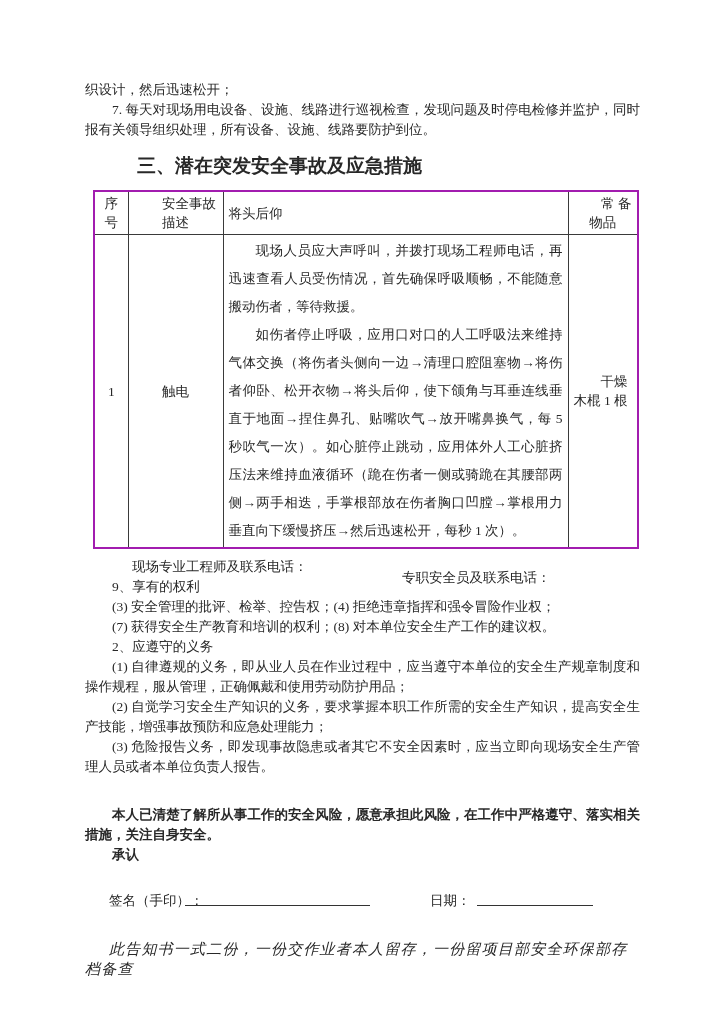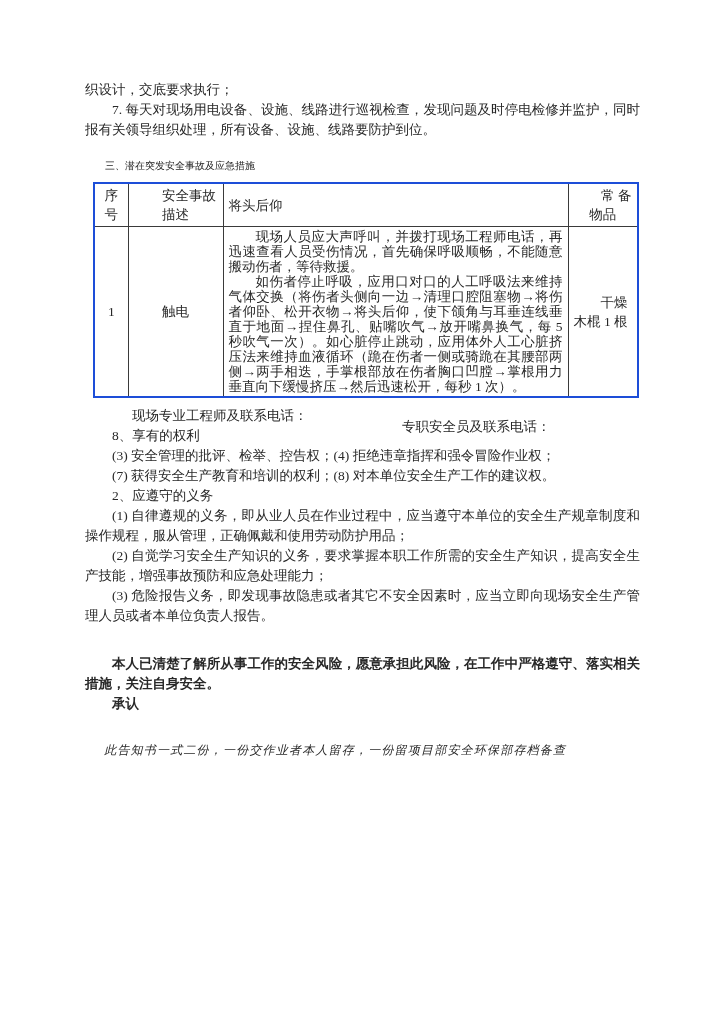--- a/index.html
+++ b/index.html
@@ -14,77 +14,77 @@
   .content {
     position: absolute;
     left: 85px; top: 80px;
     width: 555px;
     font-size: 13.5px;
     line-height: 20px;
   }
   p { margin: 0; }
   .indent { text-indent: 2em; }
   .justify { text-align: justify; }
-  .section-title { font-weight: normal; font-size: 10px; margin: 0; }
+  .section-title { font-weight: bold; font-size: 19px; margin: 14px; }
   .t3 { margin-top: 16px; }
   .t4 { margin-top: 16px; }
 
   table.emergency {
     border-collapse: collapse;
     table-layout: fixed;
     width: 544px;
     margin: 6px 0 0 8px;
-    border: 2px solid #1d4ed8;
+    border: 2px solid #a21caf;
   }
   table.emergency th, table.emergency td {
     border: 1px solid #3a3a3a;
     font-weight: normal;
     font-size: 13.5px;
     line-height: 19px;
     padding: 2px 5px;
     vertical-align: middle;
   }
   .col-no    { width: 34px; }
   .col-acc   { width: 95px; }
   .col-meas  { width: 345px; }
   .col-supp  { width: 70px; }
   .cell-center { text-align: center; }
   .pre-wrap { white-space: pre-line; text-indent: 2em; text-align: center; }
   .measures-cell { vertical-align: middle; padding: 4px 6px; }
-  .measures-cell p { line-height: 15px; }
+  .measures-cell p { line-height: 28px; }
   .supplies-cell { white-space: pre-line; text-indent: 2em; text-align: left; }
   .meas-head { text-align: left; padding-left: 8px; }
 
   .contacts-line { position: relative; height: 20px; margin-top: 8px; }
   .contacts-line .eng { margin-left: 47px; }
   .contacts-line .safe { position: absolute; left: 317px; top: 11px; }
 
   .ack { margin-top: 28px; font-weight: bold; }
   .ack p { font-weight: bold; }
 
   .sig-row { position: relative; height: 22px; margin-top: 26px; }
   .sig-label { position: absolute; left: 24px; top: 0; }
   .sig-line { position: absolute; left: 100px; top: 14px; width: 185px; border-bottom: 1px solid #333; height: 0; }
   .date-label { position: absolute; left: 345px; top: 0; }
   .date-line { position: absolute; left: 392px; top: 14px; width: 116px; border-bottom: 1px solid #333; height: 0; }
 
   .footer-note {
     margin-top: 26px;
     font-style: italic;
-    font-size: 12px;
+    font-size: 15px;
     letter-spacing: 1.2px;
     text-indent: 1.6em;
   }
 </style>
 </head>
 <body>
 
 <div class="content">
 
-  <p class="justify">织设计，交底要求执行；</p>
+  <p class="justify">织设计，然后迅速松开；</p>
   <p class="indent justify">7. 每天对现场用电设备、设施、线路进行巡视检查，发现问题及时停电检修并监护，同时报有关领导组织处理，所有设备、设施、线路要防护到位。</p>
 
   <h3 class="section-title indent t3">三、潜在突发安全事故及应急措施</h3>
 
   <table class="emergency">
     <colgroup>
       <col class="col-no">
         <col class="col-acc">
         <col class="col-meas">
         <col class="col-supp">
@@ -109,29 +109,35 @@
 木棍 1 根</td>
     </tr>
   </tbody>
     </table>
 
   <div class="contacts-line">
     <span class="eng">现场专业工程师及联系电话：</span>
     <span class="safe">专职安全员及联系电话：</span>
   </div>
 
-  <p class="indent">8、享有的权利</p>
+  <p class="indent">9、享有的权利</p>
   <p class="indent justify">(3) 安全管理的批评、检举、控告权；(4) 拒绝违章指挥和强令冒险作业权；</p>
   <p class="indent justify">(7) 获得安全生产教育和培训的权利；(8) 对本单位安全生产工作的建议权。</p>
   <p class="indent">2、应遵守的义务</p>
   <p class="indent justify">(1) 自律遵规的义务，即从业人员在作业过程中，应当遵守本单位的安全生产规章制度和操作规程，服从管理，正确佩戴和使用劳动防护用品；</p>
   <p class="indent justify">(2) 自觉学习安全生产知识的义务，要求掌握本职工作所需的安全生产知识，提高安全生产技能，增强事故预防和应急处理能力；</p>
   <p class="indent justify">(3) 危险报告义务，即发现事故隐患或者其它不安全因素时，应当立即向现场安全生产管理人员或者本单位负责人报告。</p>
 
   <div class="ack">
     <p class="indent justify">本人已清楚了解所从事工作的安全风险，愿意承担此风险，在工作中严格遵守、落实相关措施，关注自身安全。</p>
     <p class="indent">承认</p>
   </div>
 
+  <div class="sig-row">
+    <span class="sig-label">签名（手印）：</span>
+    <span class="sig-line"></span>
+    <span class="date-label">日期：</span>
+    <span class="date-line"></span>
+  </div>
 
   <p class="footer-note">此告知书一式二份，一份交作业者本人留存，一份留项目部安全环保部存档备查</p>
 
 </div>
 
 </body></html>

